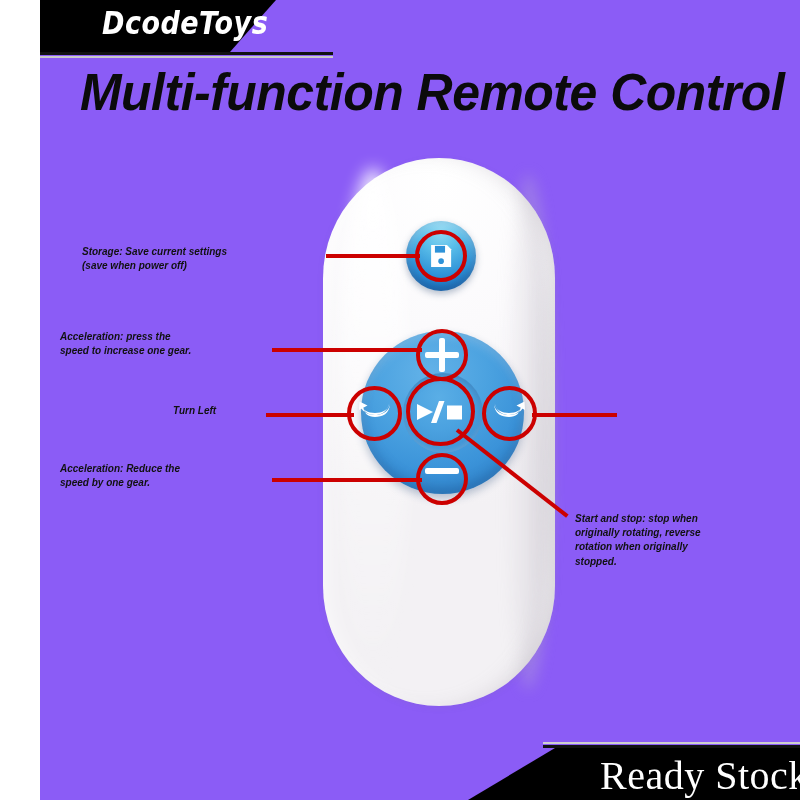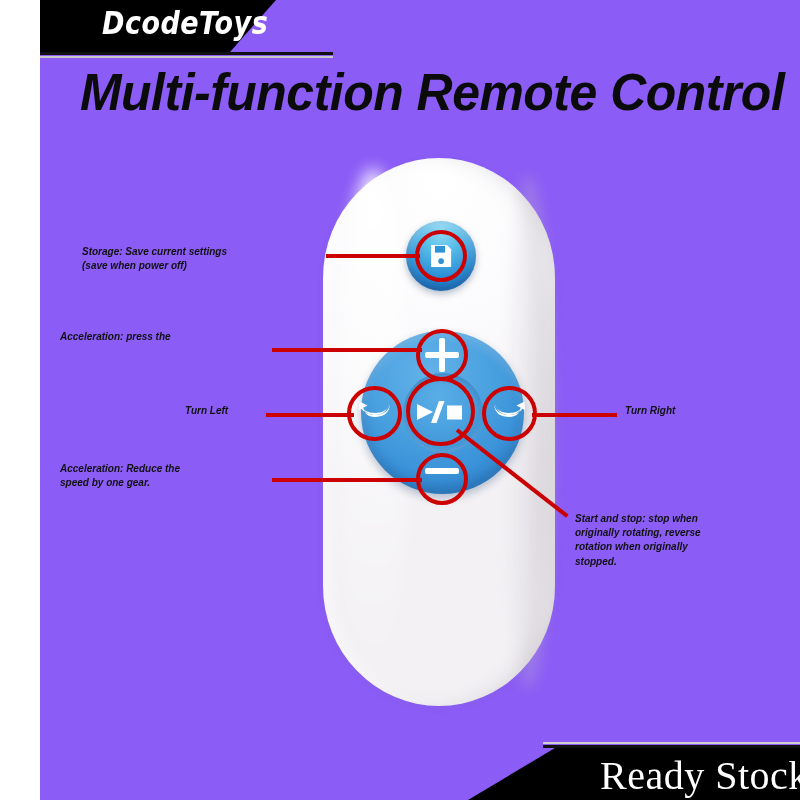--- a/index.html
+++ b/index.html
@@ -213,30 +213,30 @@
   <div class="rline" style="left:492px;top:413px;width:85px;"></div>
   <div class="rline" style="left:417px;top:428px;width:140px;transform:rotate(38deg);"></div>
 
   <div class="anno" style="left:42px;top:245px;width:250px;">
     <div>Storage: Save current settings</div>
     <div>(save when power off)</div>
   </div>
 
   <div class="anno" style="left:20px;top:330px;width:215px;">
     <div>Acceleration: press the</div>
+    <div>speed to increase one gear.</div>
   </div>
 
   <div class="anno" style="left:20px;top:462px;width:215px;">
     <div>Acceleration: Reduce the</div>
     <div>speed by one gear.</div>
   </div>
 
-  <div class="anno" style="left:145px;top:404px;width:120px;">Turn Left</div>
-
-  <div class="anno" style="left:585px;top:404px;width:160px;">Turn Right</div>
+  <div class="anno" style="left:133px;top:404px;width:120px;">Turn Left</div>
+
 
   <div class="anno r" style="left:535px;top:512px;width:235px;">
     <div>Start and stop: stop when</div>
     <div>originally rotating, reverse</div>
     <div>rotation when originally</div>
     <div>stopped.</div>
   </div>
 
   <div class="bot-rule2"></div>
   <div class="bot-rule"></div>

